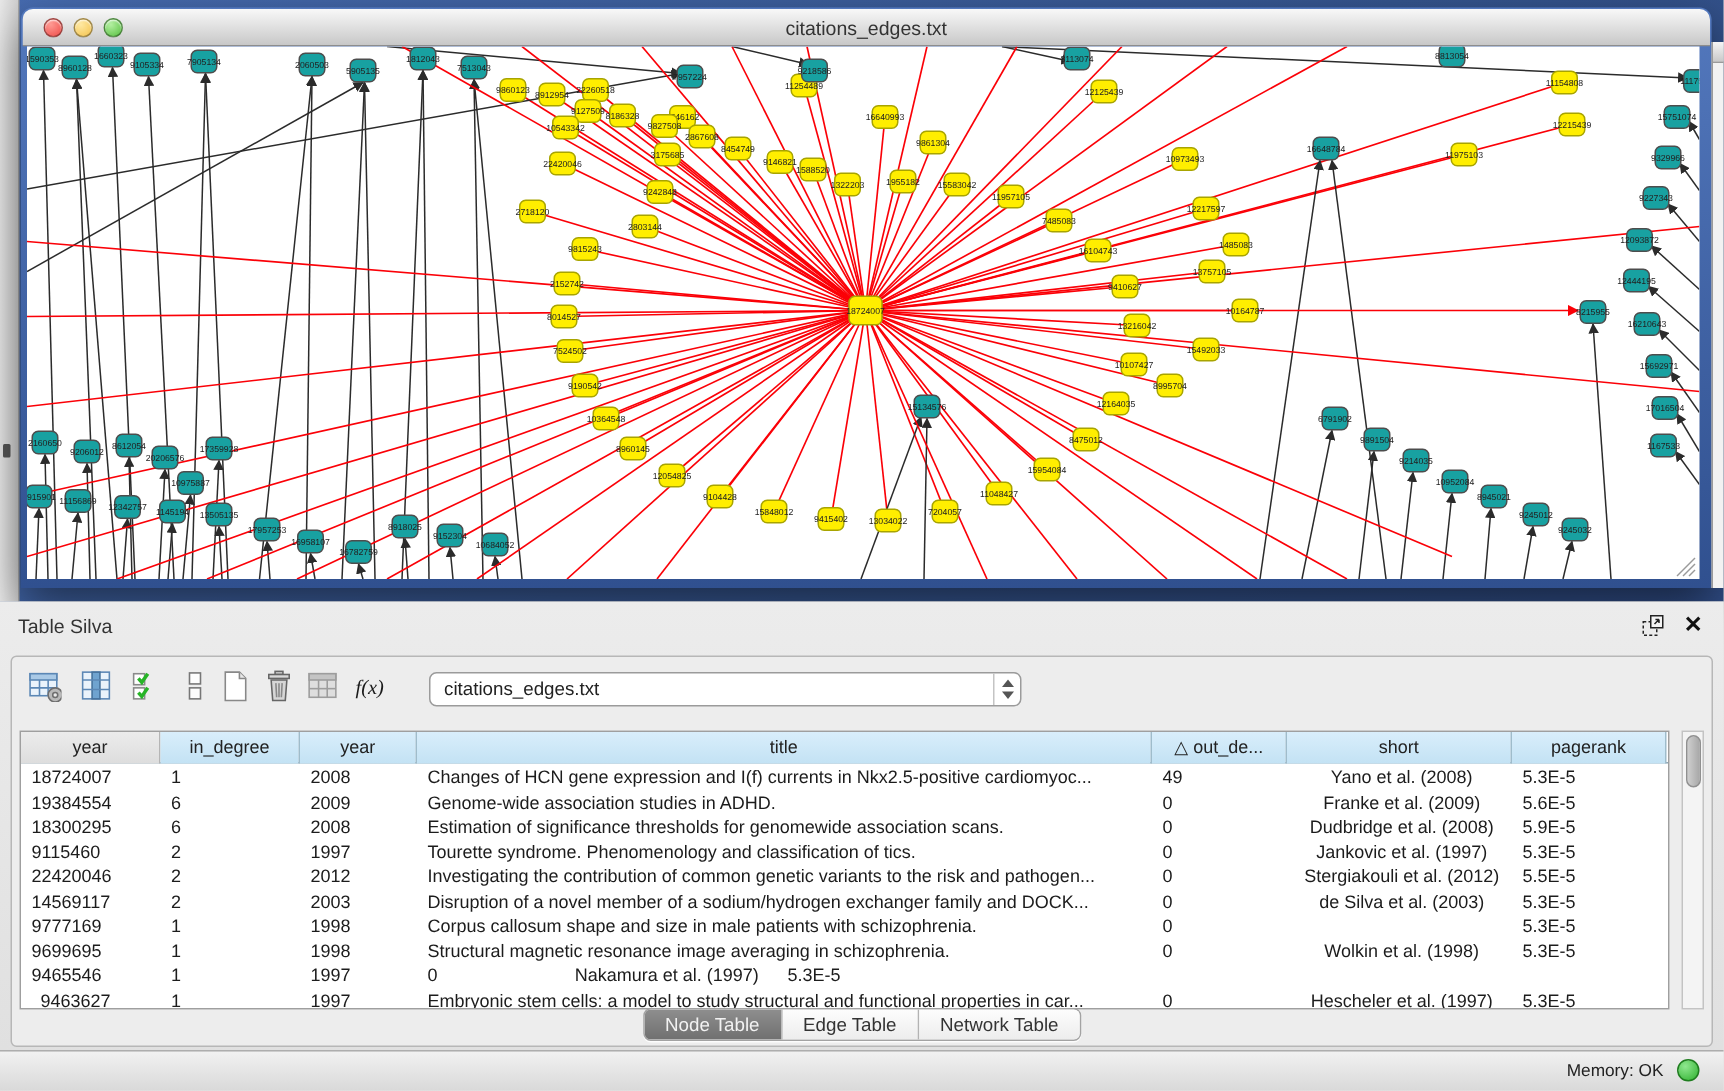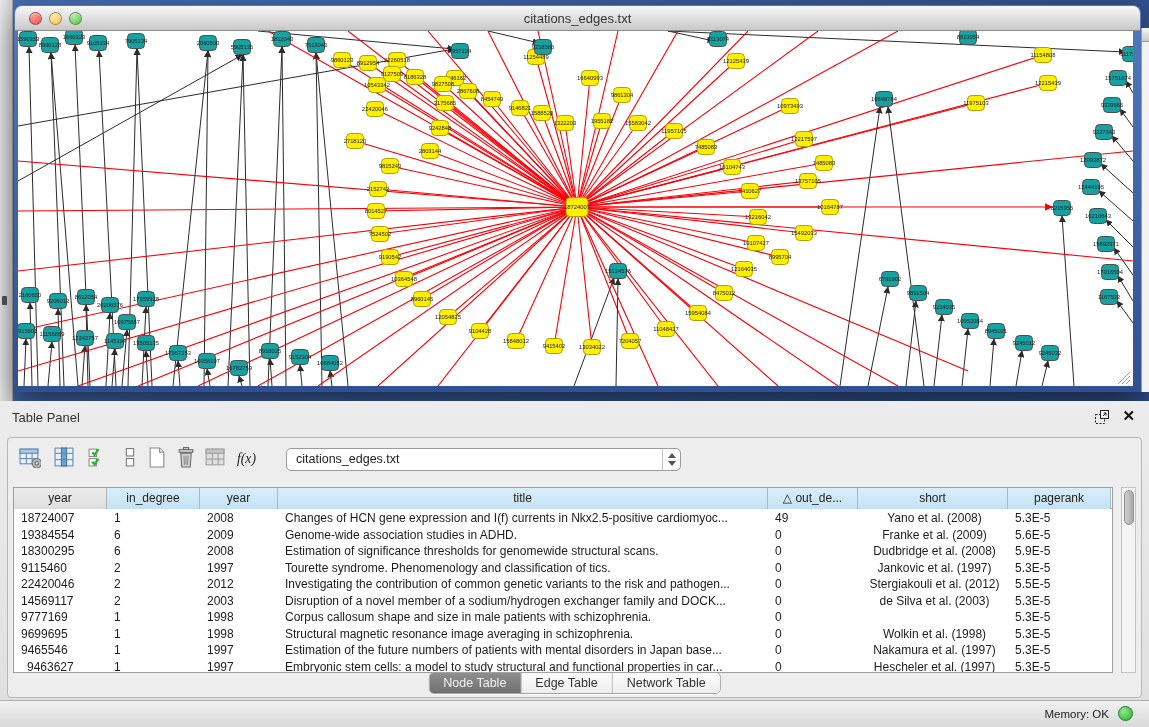--- a/index.html
+++ b/index.html
@@ -493,21 +493,21 @@
     </div>
   </div>
 
   <div class="bg-window-sliver">
     <div class="cap"></div>
   </div>
 </div>
 
 <div class="table-panel">
   <div class="tp-titlebar">
-    <span class="tp-title">Table Panel</span>
+    <span class="tp-title">Table Silva</span>
     <span class="tp-float">
       <svg width="16" height="16" viewBox="0 0 16 16">
         <rect x="1.5" y="5.5" width="9" height="9" fill="none" stroke="#222" stroke-dasharray="2,1.5"></rect>
         <rect x="6.5" y="1.5" width="8" height="8" fill="#f4f4f4" stroke="#222"></rect>
         <path d="M9 7 L12 4 M12 4 h-2.4 M12 4 v2.4" stroke="#222" fill="none"></path>
       </svg>
     </span>
     <span class="tp-close">✕</span>
   </div>
 
@@ -595,21 +595,21 @@
             <div class="td" style="width: 78px; text-align: left;">2009</div>
             <div class="td" style="width: 490px; text-align: left;">Genome-wide association studies in ADHD.</div>
             <div class="td" style="width: 90px; text-align: left;">0</div>
             <div class="td" style="width: 150px; text-align: center;">Franke et al. (2009)</div>
             <div class="td" style="width: 103px; text-align: left;">5.6E-5</div>
           </div>
           <div class="tr">
             <div class="td" style="width: 93px; text-align: left;">18300295</div>
             <div class="td" style="width: 93px; text-align: left;">6</div>
             <div class="td" style="width: 78px; text-align: left;">2008</div>
-            <div class="td" style="width: 490px; text-align: left;">Estimation of significance thresholds for genomewide structural scans.</div>
+            <div class="td" style="width: 490px; text-align: left;">Estimation of significance thresholds for genomewide association scans.</div>
             <div class="td" style="width: 90px; text-align: left;">0</div>
             <div class="td" style="width: 150px; text-align: center;">Dudbridge et al. (2008)</div>
             <div class="td" style="width: 103px; text-align: left;">5.9E-5</div>
           </div>
           <div class="tr">
             <div class="td" style="width: 93px; text-align: left;">9115460</div>
             <div class="td" style="width: 93px; text-align: left;">2</div>
             <div class="td" style="width: 78px; text-align: left;">1997</div>
             <div class="td" style="width: 490px; text-align: left;">Tourette syndrome. Phenomenology and classification of tics.</div>
             <div class="td" style="width: 90px; text-align: left;">0</div>
@@ -649,21 +649,20 @@
             <div class="td" style="width: 78px; text-align: left;">1998</div>
             <div class="td" style="width: 490px; text-align: left;">Structural magnetic resonance image averaging in schizophrenia.</div>
             <div class="td" style="width: 90px; text-align: left;">0</div>
             <div class="td" style="width: 150px; text-align: center;">Wolkin et al. (1998)</div>
             <div class="td" style="width: 103px; text-align: left;">5.3E-5</div>
           </div>
           <div class="tr">
             <div class="td" style="width: 93px; text-align: left;">9465546</div>
             <div class="td" style="width: 93px; text-align: left;">1</div>
             <div class="td" style="width: 78px; text-align: left;">1997</div>
-            <div class="td" style="width: 490px; text-align: left;">Estimation of the future numbers of patients with mental disorders in Japan base...</div>
             <div class="td" style="width: 90px; text-align: left;">0</div>
             <div class="td" style="width: 150px; text-align: center;">Nakamura et al. (1997)</div>
             <div class="td" style="width: 103px; text-align: left;">5.3E-5</div>
           </div>
           <div class="tr">
             <div class="td" style="width: 93px; text-align: left; padding-left: 13px;">9463627</div>
             <div class="td" style="width: 93px; text-align: left;">1</div>
             <div class="td" style="width: 78px; text-align: left;">1997</div>
             <div class="td" style="width: 490px; text-align: left;">Embryonic stem cells: a model to study structural and functional properties in car...</div>
             <div class="td" style="width: 90px; text-align: left;">0</div>

